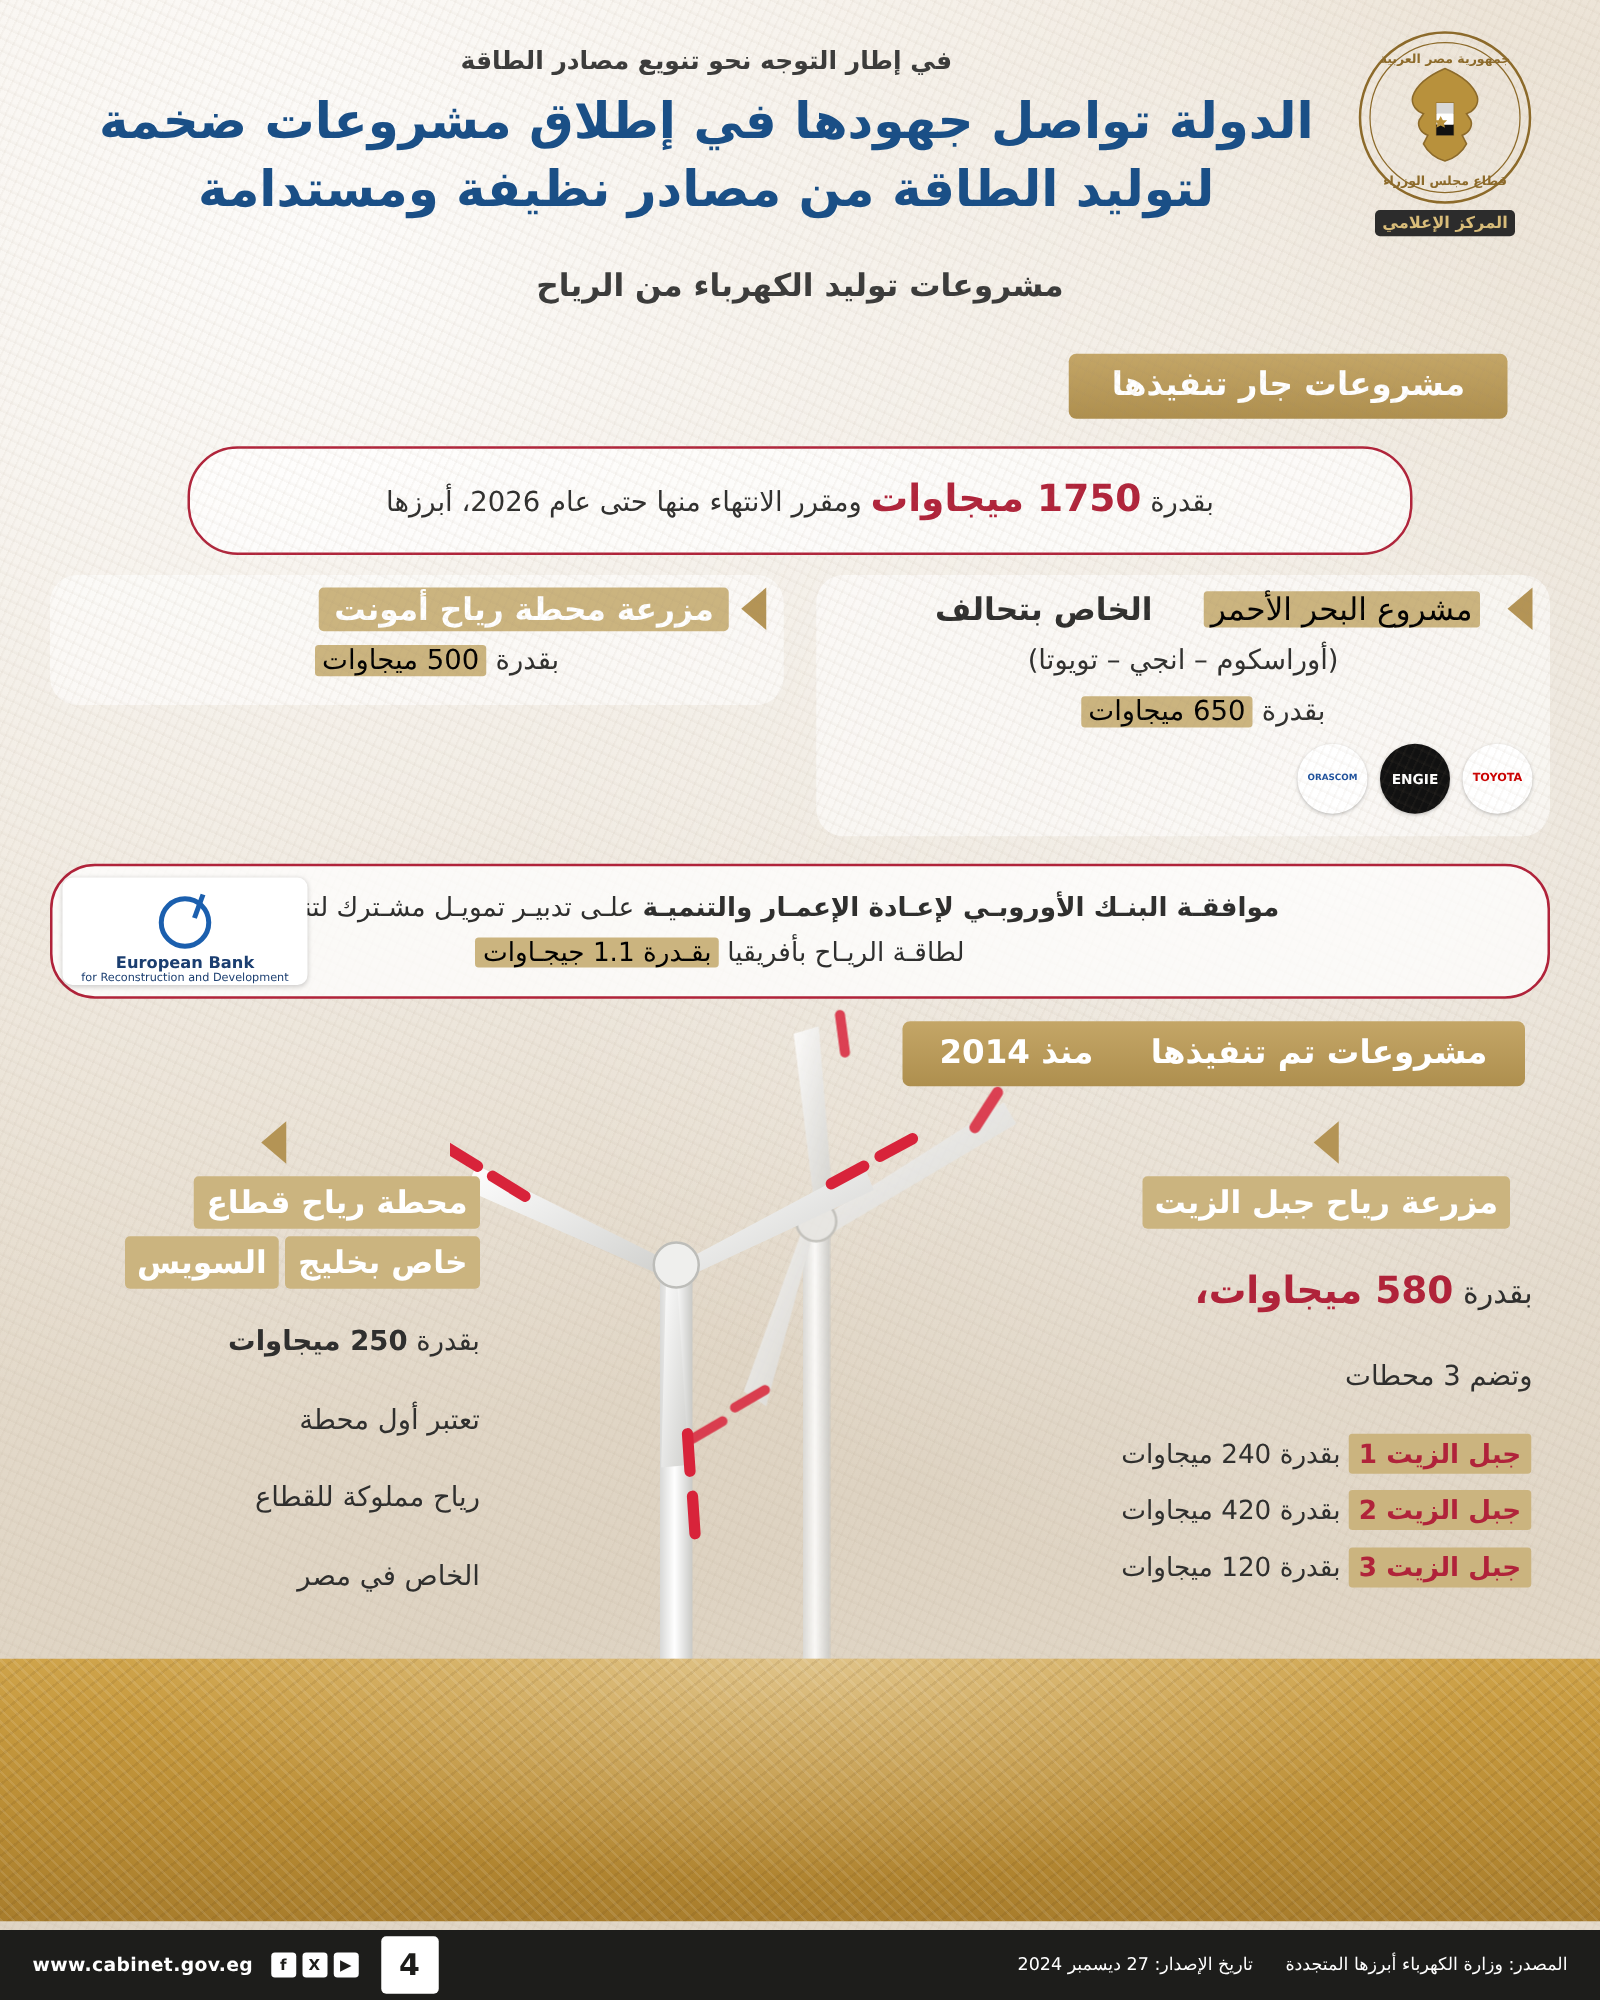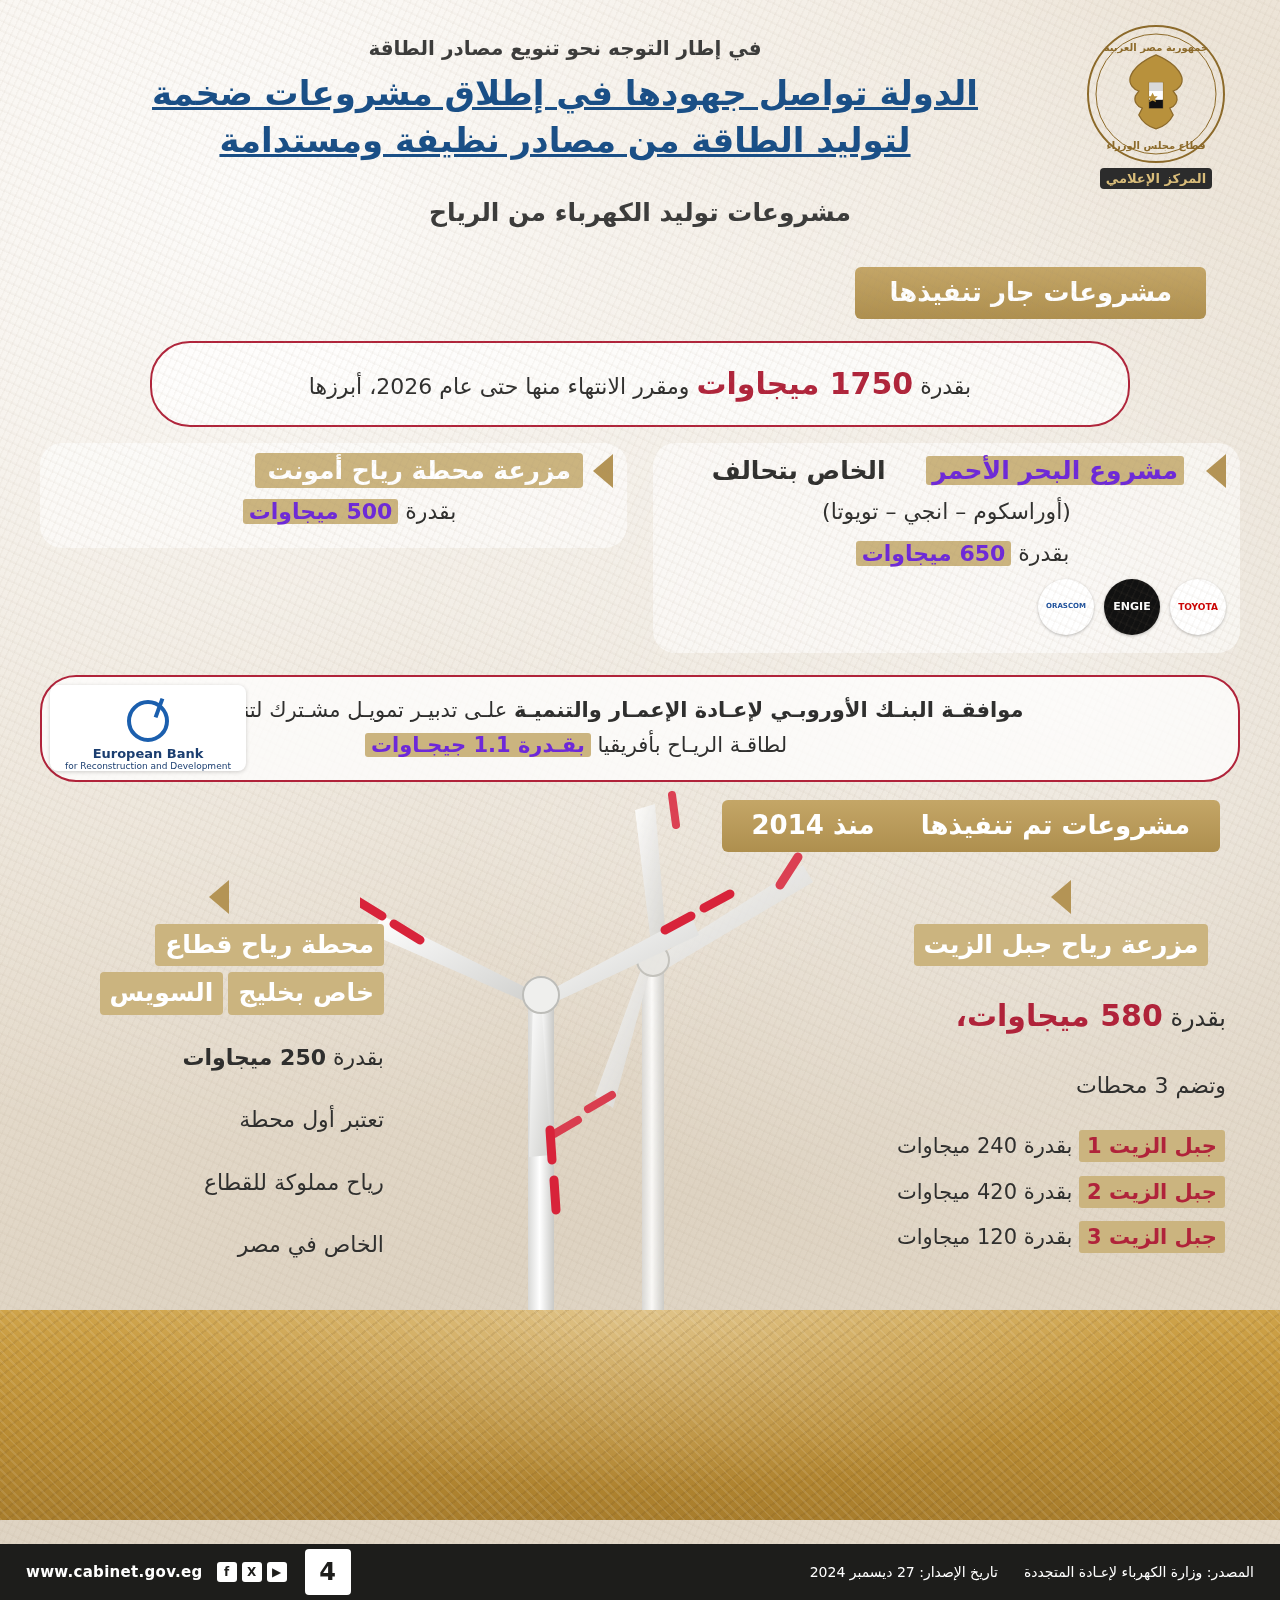--- a/index.html
+++ b/index.html
@@ -42,26 +42,25 @@
   }
   .kicker {
     text-align: center;
     font-size: 20px;
     font-weight: bold;
     color: #3c3c3b;
     margin: 10px 150px 10px 0;
   }
   .main-title {
     text-align: center;
-    font-size: 34px;
+    font-size: 40px;
     line-height: 1.38;
     font-weight: bold;
     color: #1a4f86;
     margin: 0 150px 0 0;
-    text-decoration: underline;
   }
   .main-title .ln { display: block; }
 
   .logo {
     position: absolute;
     top: 22px;
     right: 44px;
     width: 160px;
     height: 180px;
   }
@@ -141,22 +140,22 @@
     background: rgba(255,255,255,0.72);
     padding: 18px 34px;
     font-size: 22px;
     color: #2f2f2e;
     line-height: 1.55;
     text-align: center;
   }
   .hl-red { color: #b0233a; font-weight: bold; }
   .hl-gold-bg {
     background: #cbb47f;
-    color: #6d28d9;
-    font-weight: bold;
+    color: #000000;
+    font-weight: normal;
     padding: 0 6px;
     border-radius: 3px;
     margin-left: 32px;
   }
   .num-big { font-size: 30px; font-weight: bold; }
 
   .row-1750 {
     margin: 22px 150px 0 150px;
   }
 
@@ -623,21 +622,21 @@
           <div class="side-line">تعتبر أول محطة</div>
           <div class="side-line">رياح مملوكة للقطاع</div>
           <div class="side-line">الخاص في مصر</div>
         </div>
       </div>
     </div>
   </div>
 
   <div class="footer">
     <div class="footer-right">
-      <span>المصدر: وزارة الكهرباء لإعـادة المتجددة</span>
+      <span>المصدر: وزارة الكهرباء أبرزها المتجددة</span>
       <span>تاريخ الإصدار: 27 ديسمبر 2024</span>
     </div>
     <div class="footer-left">
       <span class="site">www.cabinet.gov.eg</span>
       <span class="social">
         <span class="sq">f</span>
         <span class="sq">X</span>
         <span class="sq">▶</span>
       </span>
       <span class="page-num">4</span>

